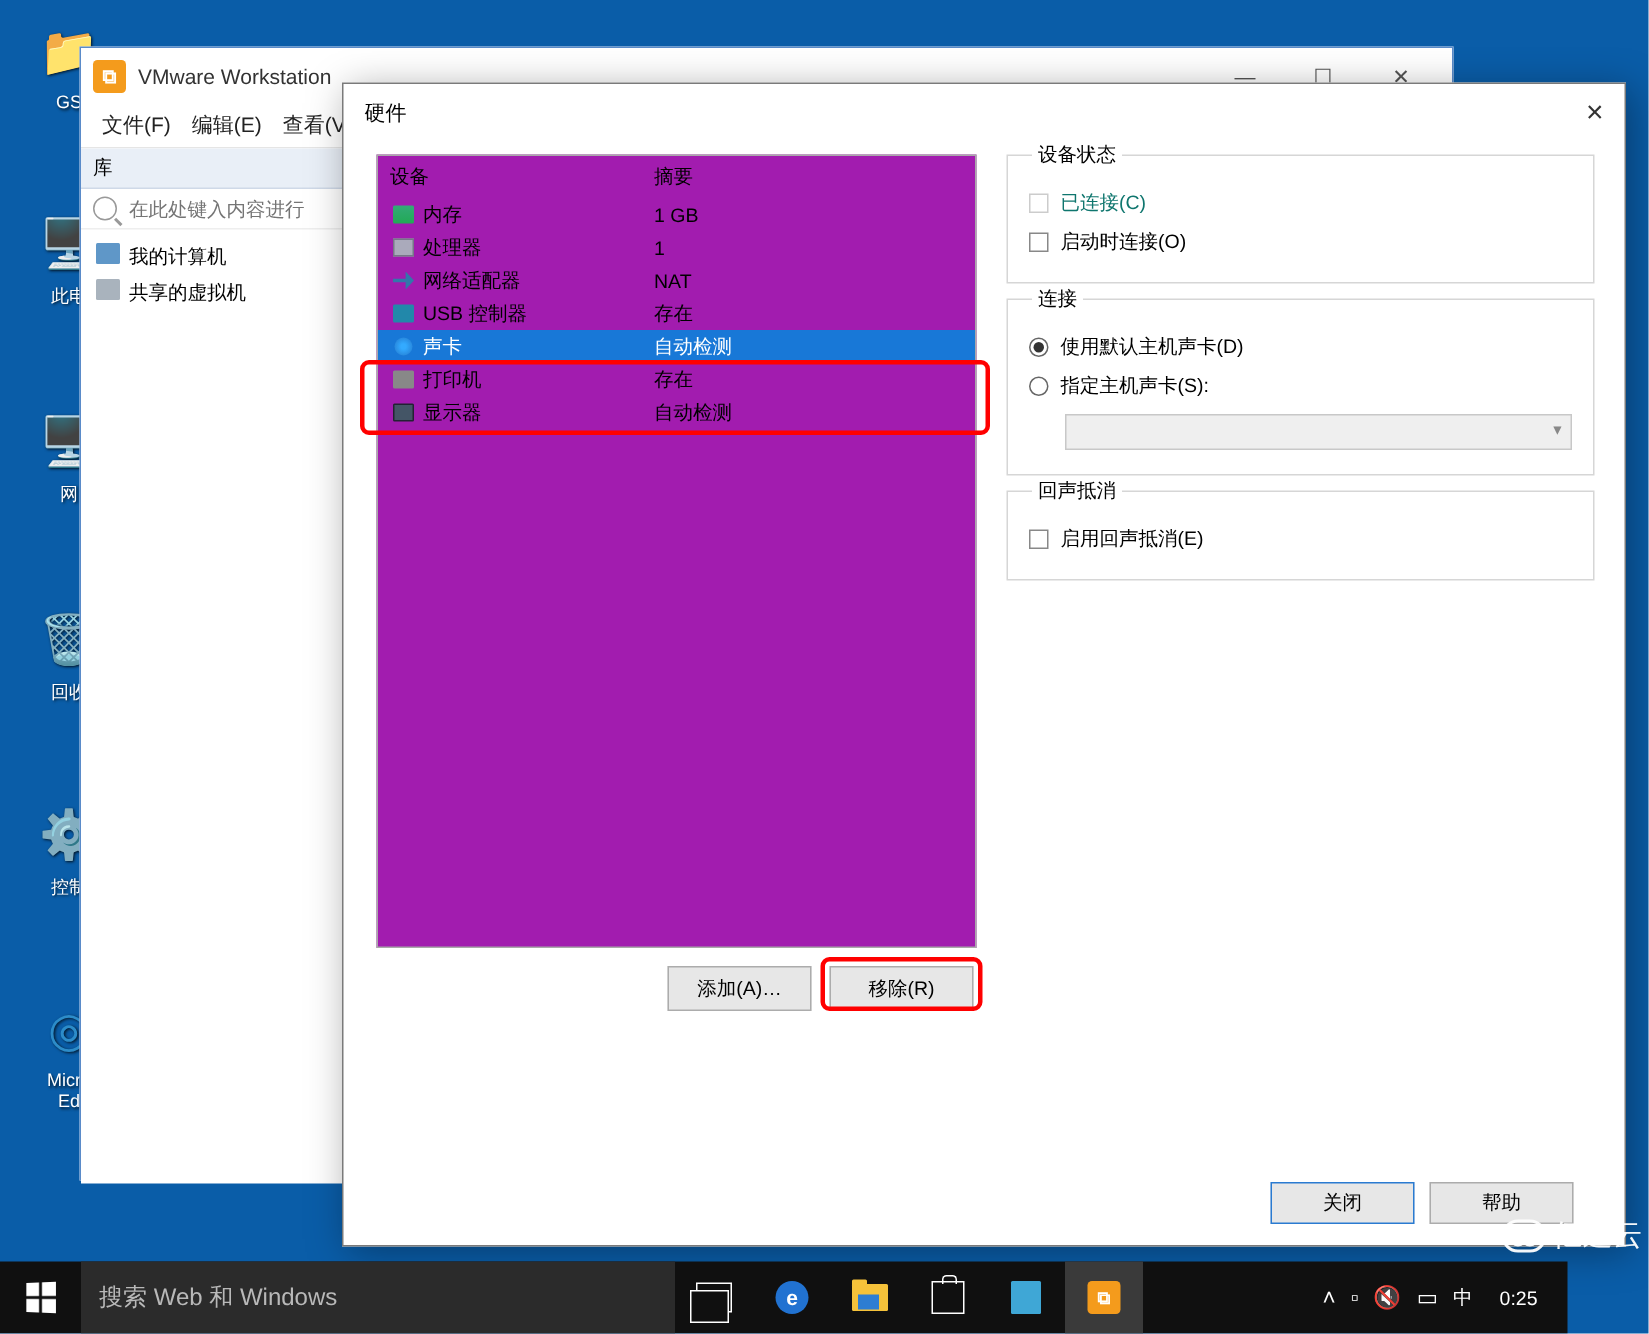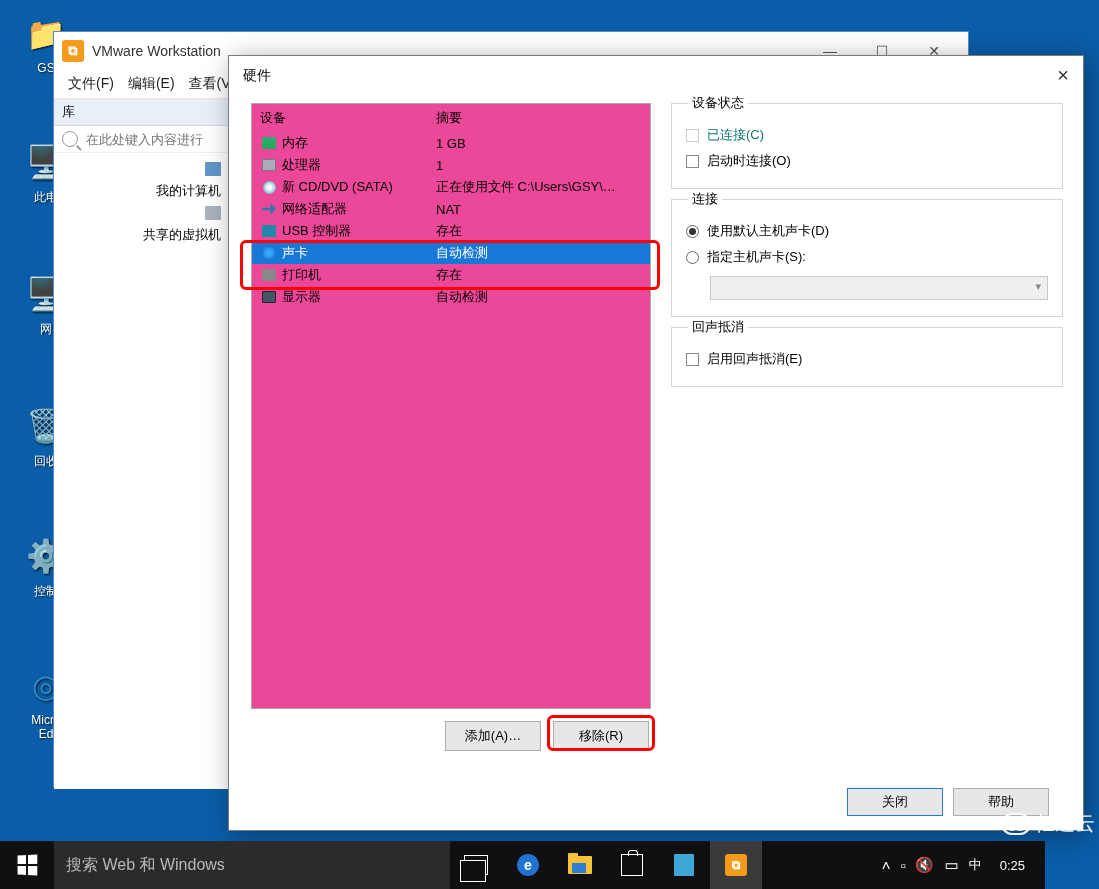--- a/index.html
+++ b/index.html
@@ -95,21 +95,21 @@
     }
     .search-box .mag {
       width:16px;height:16px;border:1.5px solid #999;border-radius:50%;
       position:relative; margin-right:8px; flex:none;
     }
     .search-box .mag::after{content:"";position:absolute;width:6px;height:1.5px;background:#999;right:-5px;bottom:-2px;transform:rotate(45deg);}
     .search-input { 
       border:none; font-size:13px; color:#aaa; width:130px; outline:none;
     }
     .tree { padding: 6px 6px; font-size: 13px; }
-    .tree-item { display:flex; align-items:flex-end; gap:6px; padding: 3px 4px; flex-direction: column; }
+    .tree-item { display:flex; align-items:flex-start; gap:6px; padding: 3px 4px; }
     .tree-ico { width:16px; height:14px; }
     .tree-pc { background:#5f97c8; border-radius:1px; }
     .tree-folder { background:#a9b3bd; border-radius:1px; }
     
     
     .hw-dialog {
       position: absolute;
       left: 228px; top: 55px;
       width: 856px; height: 776px;
       background: #fff;
@@ -129,22 +129,22 @@
     .hw-content {
       display: flex;
       padding: 8px 20px 0 22px;
       gap: 20px;
       height: 688px;
     }
     
     .hw-left { width: 400px; }
     .hw-table-wrap {
       border: 1px solid #a9a9a9;
-      height: 606px;
-      background: #ec4899;
+      height: 529px;
+      background: #a21caf;
       position: relative;
     }
     .hw-thead { display:flex; font-size:13px; padding: 5px 8px 5px 8px; }
     .col-dev { width: 176px; }
     .col-sum { flex: 1; }
     .hw-row {
       display:flex; align-items:center;
       padding: 2px 8px;
       font-size: 13px;
       height: 22px;
@@ -403,27 +403,20 @@
             </div>
             <div class="hw-row">
               <span class="ico-c">
                 <span class="ic ic-cpu"></span>
               </span>
               <span class="rcol-dev">处理器</span>
               <span class="rcol-sum">1</span>
             </div>
             <div class="hw-row">
               <span class="ico-c">
-                <span class="ic ic-cd"></span>
-              </span>
-              <span class="rcol-dev">新 CD/DVD (SATA)</span>
-              <span class="rcol-sum">正在使用文件 C:\Users\GSY\…</span>
-            </div>
-            <div class="hw-row">
-              <span class="ico-c">
                 <span class="ic ic-net"></span>
               </span>
               <span class="rcol-dev">网络适配器</span>
               <span class="rcol-sum">NAT</span>
             </div>
             <div class="hw-row">
               <span class="ico-c">
                 <span class="ic ic-usb"></span>
               </span>
               <span class="rcol-dev">USB 控制器</span>

